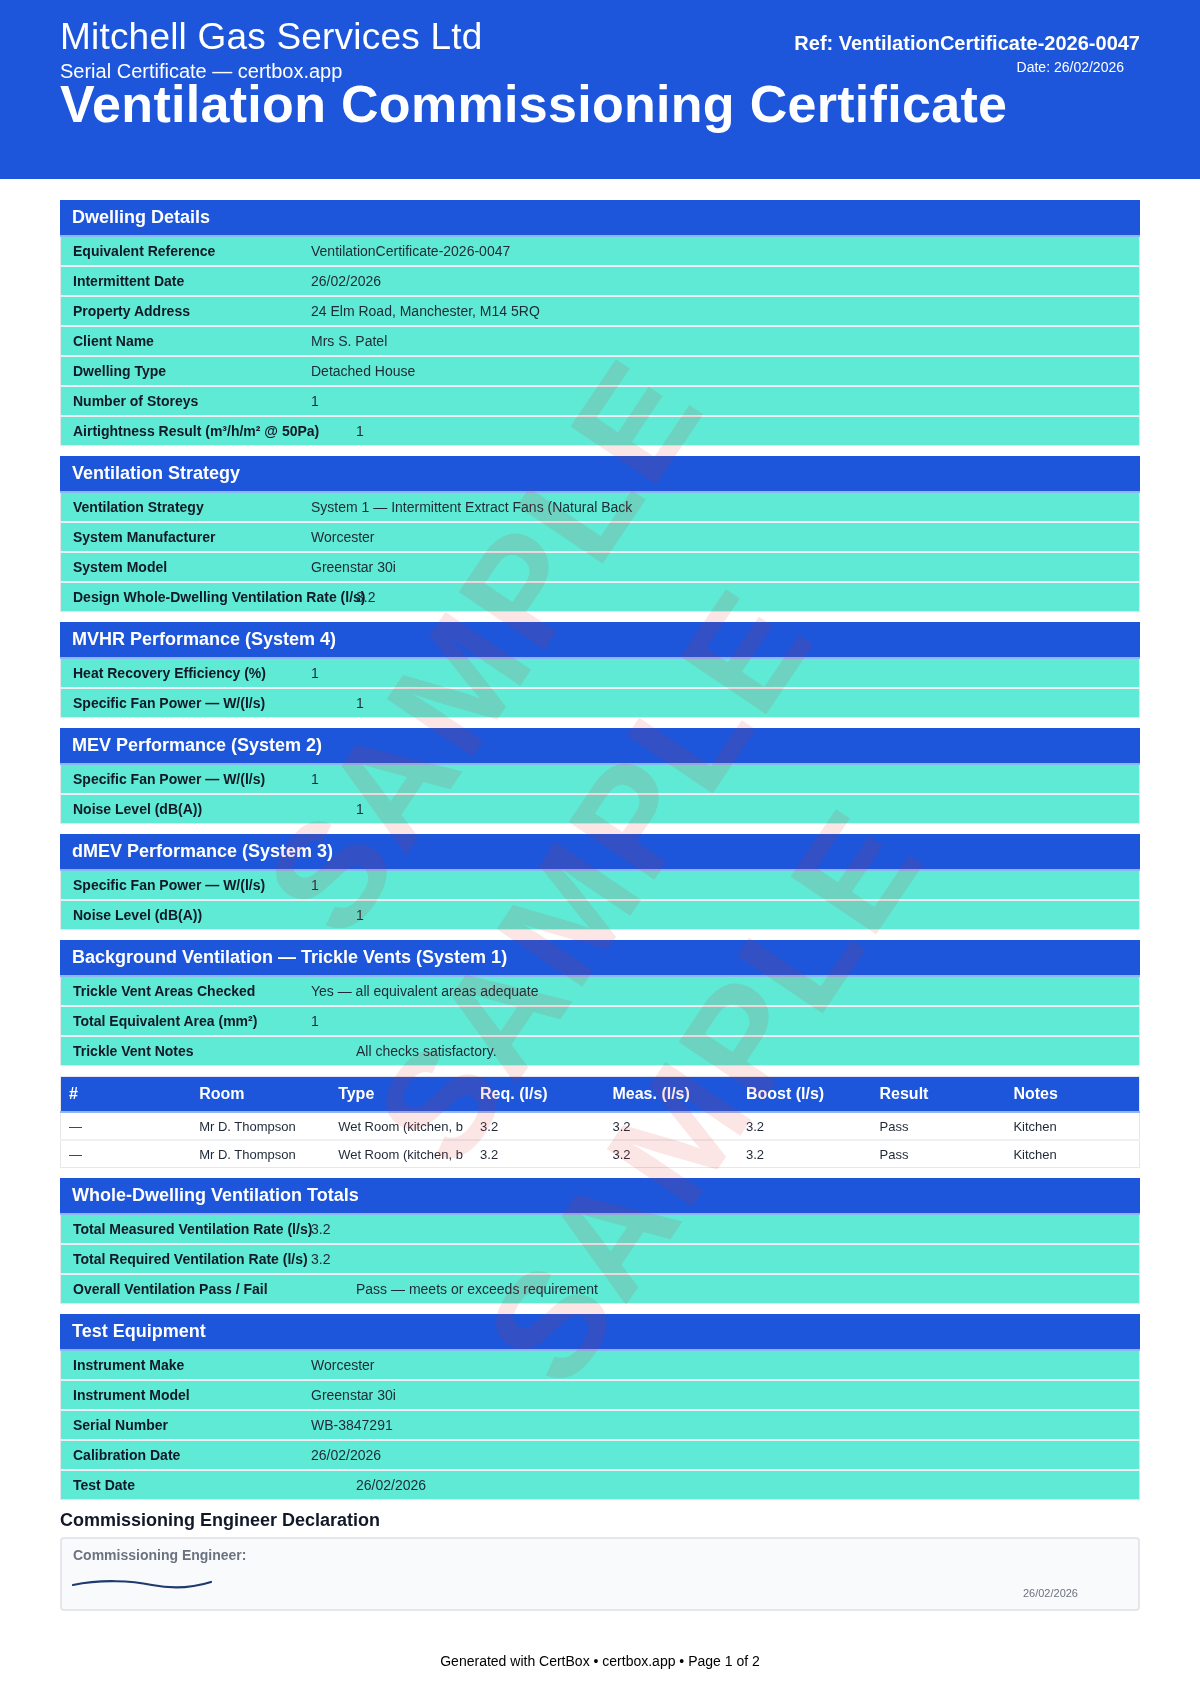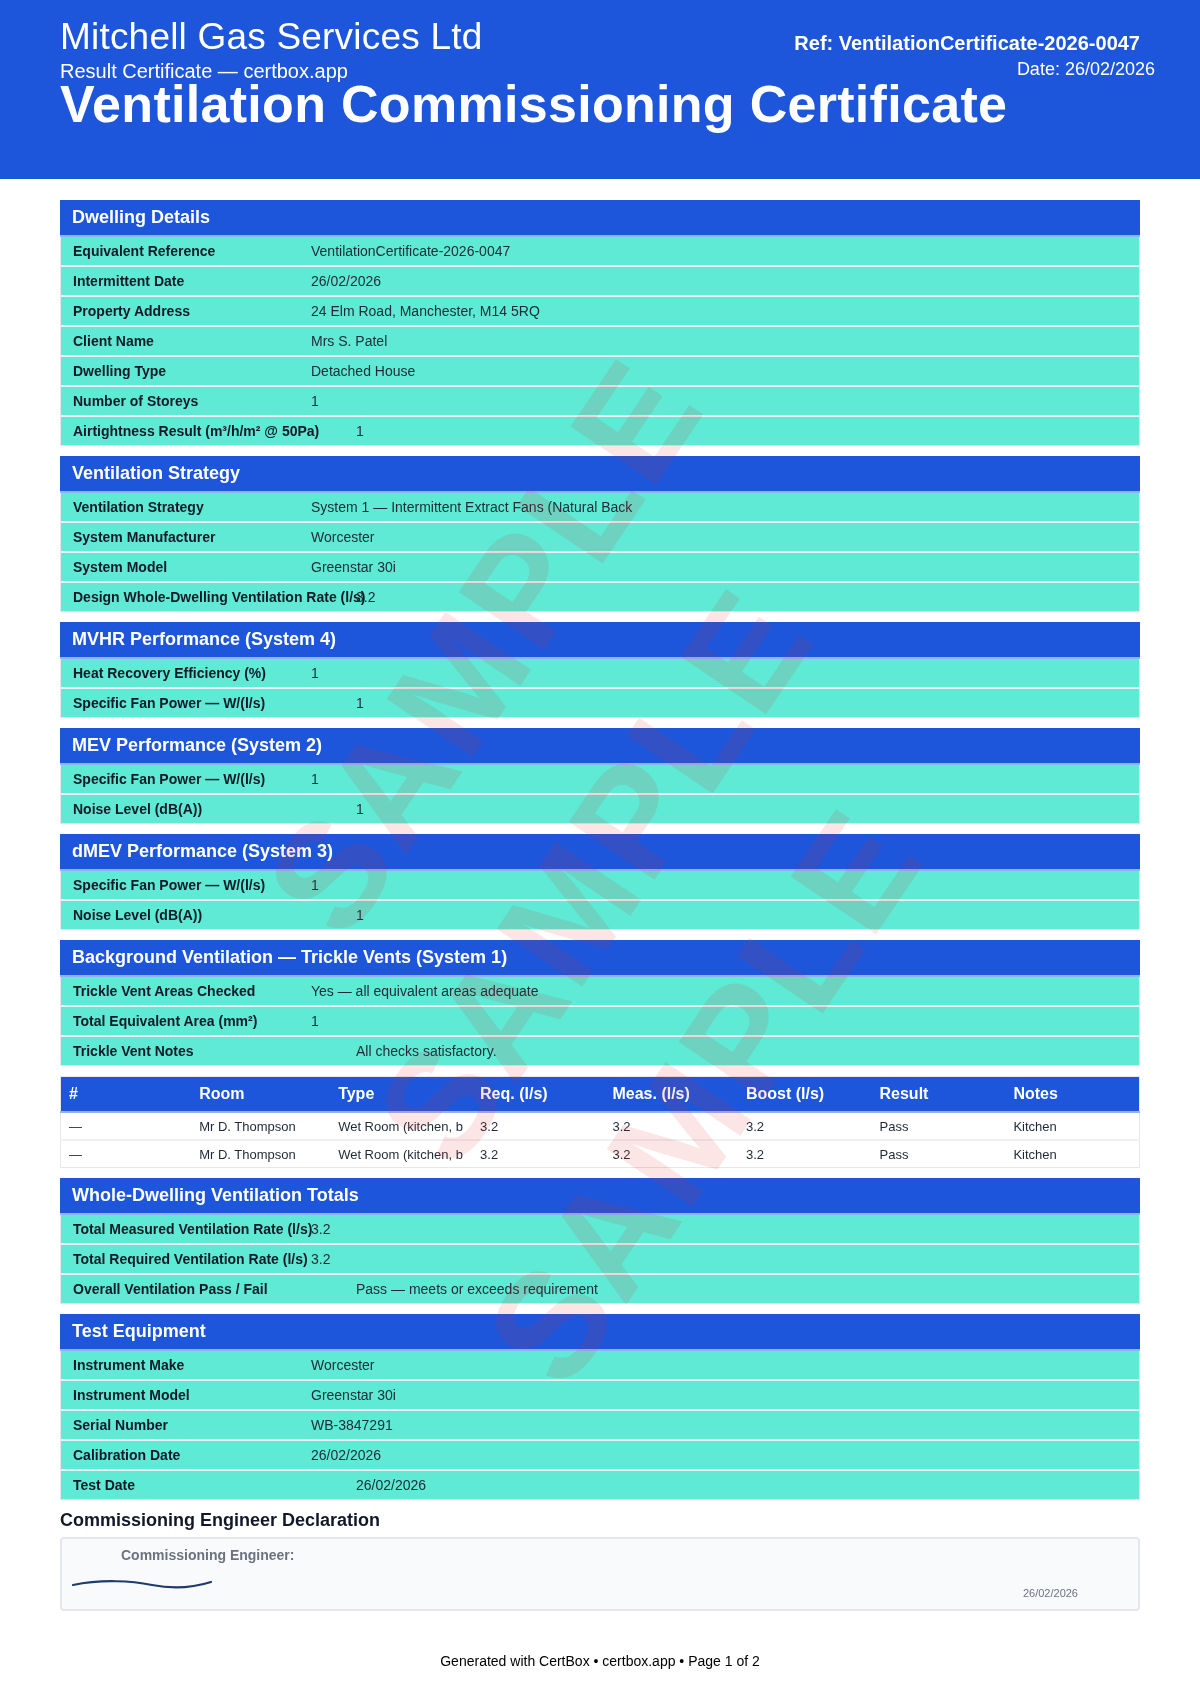--- a/index.html
+++ b/index.html
@@ -7,21 +7,21 @@
     width: 1200px; height: 1697px; background: #ffffff; position: relative; overflow: hidden;
     font-family: "Liberation Sans", "DejaVu Sans", sans-serif; color: #111827;
   }
   .hdr {
     position: absolute; left: 0; top: 0; width: 1200px; height: 179px; background: #1d56db; color: #fff;
   }
   .hdr .company { position: absolute; left: 60px; top: 16px; font-size: 37px; font-weight: normal; letter-spacing: 0.2px; }
   .hdr .sub { position: absolute; left: 60px; top: 60px; font-size: 20px; }
   .hdr .title { position: absolute; left: 60px; top: 74px; font-size: 52px; font-weight: bold; letter-spacing: 0.3px; }
   .hdr .ref { position: absolute; right: 60px; top: 32px; font-size: 20px; font-weight: bold; }
-  .hdr .date { position: absolute; right: 45px; top: 59px; font-size: 18px; text-align: right; }
+  .hdr .date { position: absolute; right: 76px; top: 59px; font-size: 14px; text-align: right; }
 
   .content { position: absolute; left: 60px; top: 200px; width: 1080px; }
   .section { border: 1px solid #e5e7eb; border-top: none; margin-bottom: 10px; background: #5eead4; }
   .sec-head {
     background: #1d56db; color: #fff; height: 35px; line-height: 35px; padding-left: 12px;
     font-size: 18px; font-weight: bold; margin: 0 -1px; border-bottom: 2px solid #93b4f3;
   }
   .row { display: flex; height: 28px; line-height: 28px; border-bottom: 2px solid #eef0f3; font-size: 14px; white-space: nowrap; }
   .row:last-child { border-bottom: none; gap: 45px; }
   .row .lbl { width: 238px; padding-left: 12px; font-weight: bold; overflow: visible; flex: none; color: #111827; }
@@ -30,38 +30,38 @@
   table.rooms { width: 1080px; border-collapse: collapse; margin-bottom: 10px; border: 1px solid #e5e7eb; }
   table.rooms th {
     background: #1d56db; color: #fff; text-align: left; font-size: 16px; font-weight: bold;
     height: 34px; padding: 0 0 0 8px; border-bottom: 2px solid #93b4f3; width: 135px;
   }
   table.rooms td { font-size: 13px; height: 26px; padding: 0 0 0 8px; border-bottom: 2px solid #eef0f3; color: #1f2937; white-space: nowrap; overflow: hidden; max-width: 127px; }
   table.rooms tr:last-child td { border-bottom: none; }
 
   .decl-title { font-size: 18px; font-weight: bold; margin: 8px 0 6px 0; color: #111827; }
   .decl-box { position: relative; height: 70px; background: #f9fafb; border: 2px solid #e5e7eb; border-radius: 4px; }
-  .decl-box .eng { position: absolute; left: 11px; top: 8px; font-size: 14px; font-weight: bold; color: #6b7280; margin-left: 48px; }
+  .decl-box .eng { position: absolute; left: 11px; top: 8px; font-size: 14px; font-weight: bold; color: #6b7280; }
   .decl-box .sig { position: absolute; left: 10px; top: 38px; }
   .decl-box .ddate { position: absolute; right: 60px; top: 48px; font-size: 11px; color: #6b7280; }
 
   .footer { position: absolute; left: 0; width: 1200px; top: 1653px; text-align: center; font-size: 14px; color: #000000; }
 
   .wm { position: absolute; left: 0; top: 0; width: 1200px; height: 1697px; pointer-events: none; overflow: hidden; }
   .wm span {
     position: absolute; font-size: 150px; font-weight: bold; color: rgba(220, 38, 38, 0.12);
     transform: rotate(-56deg); transform-origin: center center; white-space: nowrap; letter-spacing: 4px;
   }
 </style>
 </head>
 <body>
 
 <div class="hdr">
   <div class="company">Mitchell Gas Services Ltd</div>
-  <div class="sub">Result Certificate — certbox.app</div>
+  <div class="sub">Serial Certificate — certbox.app</div>
   <div class="title">Ventilation Commissioning Certificate</div>
   <div class="ref">Ref: VentilationCertificate-2026-0047</div>
   <div class="date">Date: 26/02/2026</div>
 </div>
 
 <div class="content">
 
   <div class="section">
     <div class="sec-head">Dwelling Details</div>
     <div class="row">

